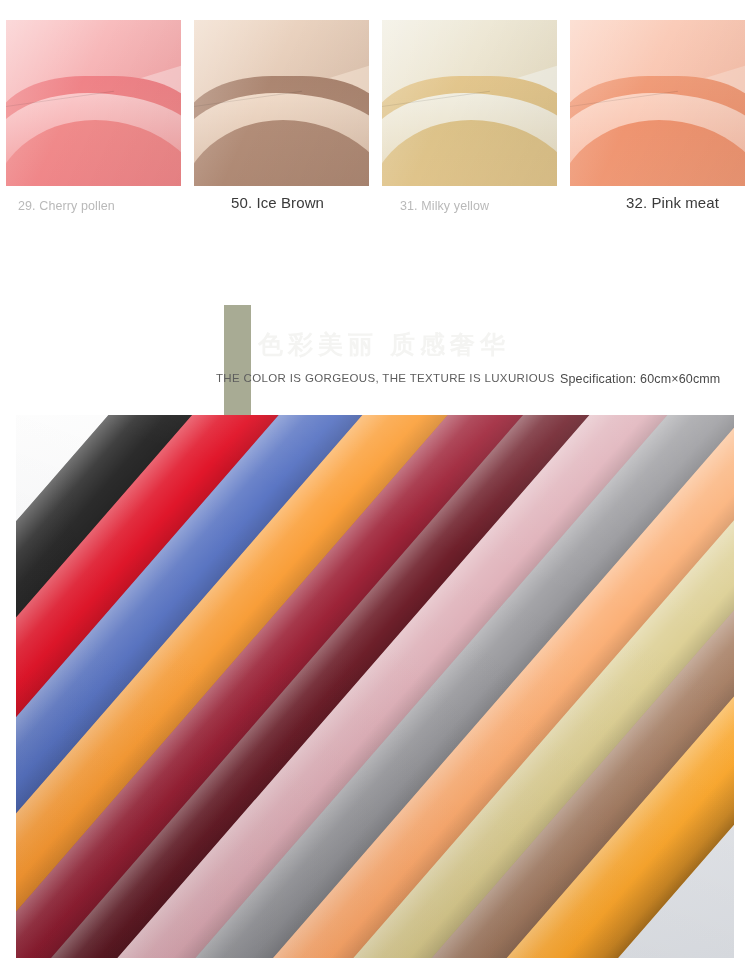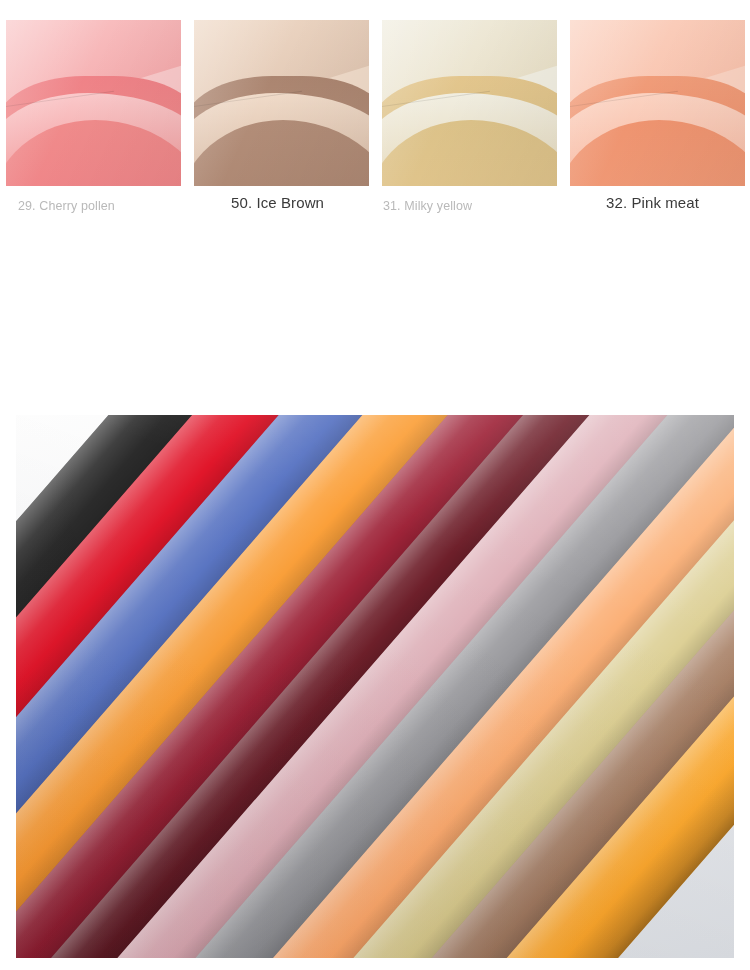--- a/index.html
+++ b/index.html
@@ -52,22 +52,22 @@
     background:linear-gradient(115deg,rgba(255,255,255,.30) 0%,rgba(255,255,255,0) 42%,rgba(0,0,0,.05) 100%);
   }
 
   .swatch-label{
     position:absolute;white-space:nowrap;
   }
   .lbl-quiet{color:#b9b9b9;font-size:12.5px;letter-spacing:.1px;}
   .lbl-strong{color:#3a3a3a;font-size:15px;letter-spacing:.1px;}
   .lb-1{left:18px;top:199px;}
   .lb-2{left:231px;top:194px;}
-  .lb-3{left:383px;top:199px;}
-  .lb-4{left:606px;top:194px;text-align:right;}
+  .lb-3{left:400px;top:199px;}
+  .lb-4{left:626px;top:194px;text-align:right;}
 
   
   .banner{position:absolute;left:0;top:230px;width:750px;height:185px;background:#fff;}
   .green-bar{position:absolute;left:224px;top:75px;width:27px;height:110px;background:#a8ab94;}
   .ghost{
     position:absolute;left:258px;top:98px;width:330px;height:30px;
     color:#f4f4f2;font-size:25px;font-weight:bold;letter-spacing:5px;
     white-space:nowrap;overflow:hidden;user-select:none;
   }
   .tagline{
@@ -180,20 +180,26 @@
         <div class="gloss"></div>
       </div>
     </div>
 
     <div class="swatch-label lbl-quiet lb-1">29. Cherry pollen</div>
     <div class="swatch-label lbl-strong lb-2">50. Ice Brown</div>
     <div class="swatch-label lbl-quiet lb-3">31. Milky yellow</div>
     <div class="swatch-label lbl-strong lb-4">32. Pink meat</div>
   </div>
 
+  <div class="banner">
+    <div class="green-bar"></div>
+    <div class="ghost">色彩美丽 质感奢华</div>
+    <div class="tagline">THE COLOR IS GORGEOUS, THE TEXTURE IS LUXURIOUS</div>
+    <div class="spec">Specification: 60cm×60cmm</div>
+  </div>
 
   <div class="hero">
     <div class="hero-inner">
       <div class="desk"></div>
 
       <div class="paper paper-a"></div>
       <div class="paper paper-b"></div>
       <div class="paper paper-c"></div>
       <div class="bookpage">pursuit of fashion, attitude to life, y. a!</div>
       <div class="spine">

